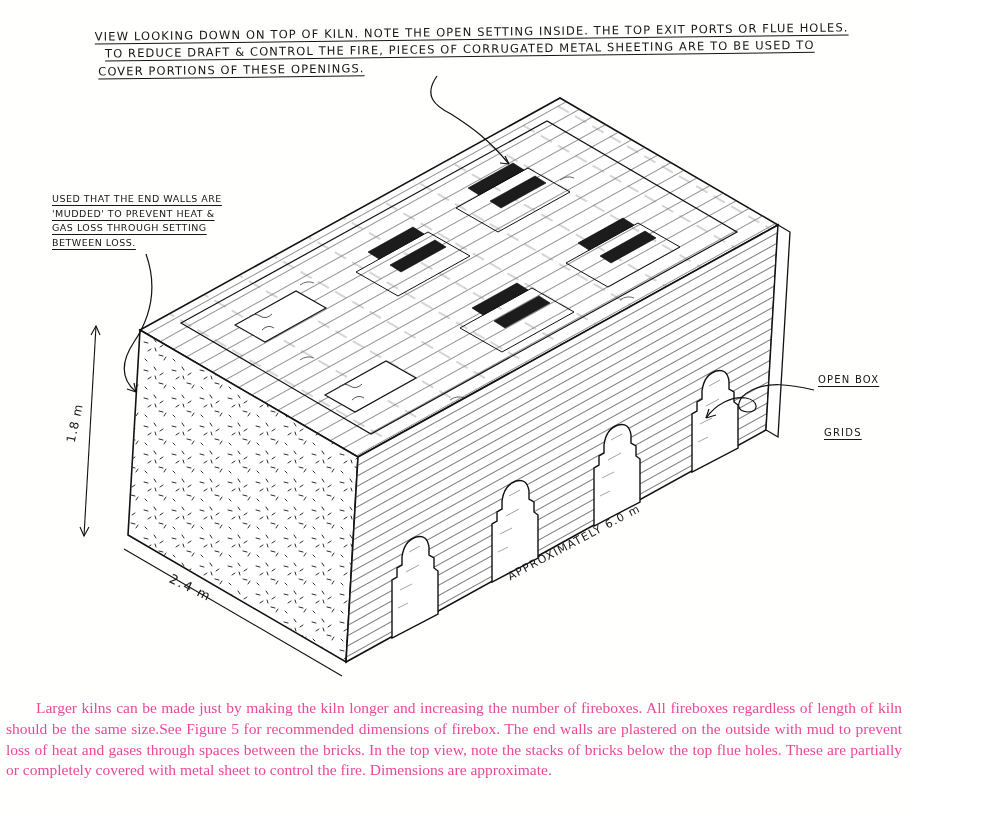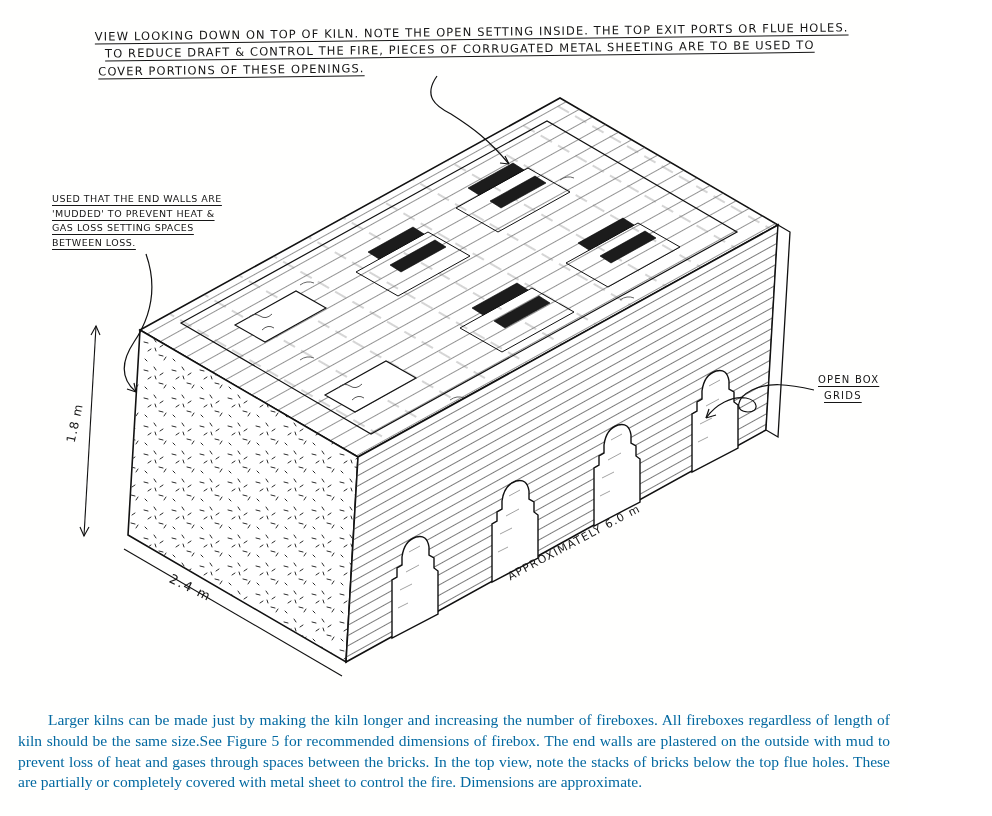--- a/index.html
+++ b/index.html
@@ -23,38 +23,38 @@
   }
   .hand span { display:block; text-decoration: underline; text-decoration-thickness: 1px; text-underline-offset: 3px; }
 
   .top-note { left:95px; top:24px; font-size:11.5px; letter-spacing:1.1px; line-height:1.5; transform:rotate(-0.7deg); }
   .top-note span:nth-child(2){ margin-left:10px; }
   .top-note span:nth-child(3){ margin-left:3px; }
 
   .left-note { left:52px; top:192px; font-size:9.5px; letter-spacing:0.5px; line-height:1.55; }
 
   .grids-note { left:818px; top:372px; font-size:10px; letter-spacing:1.2px; line-height:1.6; }
-  .grids-note span:nth-child(2){ margin-left:6px; }
+  .grids-note span:nth-child(2){ margin-left:6px;margin-top:37px; }
 
   .dim { position:absolute; font-family:"DejaVu Sans", sans-serif; color:#161616; white-space:nowrap; }
   .dim-18 { left:55px; top:416px; font-size:12px; letter-spacing:1px; transform:rotate(-78deg); }
   .dim-24 { left:168px; top:580px; font-size:13px; letter-spacing:1.5px; transform:rotate(26deg); }
   .dim-60 { left:500px; top:536px; font-size:11px; letter-spacing:1.3px; transform:rotate(-28deg); }
 
   .caption {
     position:absolute; left:0; right:0; top:668px;
     text-align:center;
     font-family:"Liberation Serif", serif;
     font-weight:bold; font-size:15.5px; color:#0d0d0d;
   }
   .body-text {
     position:absolute; left:6px; right:6px; top:698px;
-    margin:12px;
+    margin:0;
     font-family:"Liberation Serif", serif;
-    font-size:15.5px; line-height:1.34; color:#0369a1;
+    font-size:15.5px; line-height:1.34; color:#ec4899;
     text-align:justify;
     text-indent:30px;
   }
 </style>
 </head>
 <body>
 
 <div class="page">
 
   <svg width="992" height="700" viewBox="0 0 992 700">
@@ -164,21 +164,21 @@
 
   <div class="hand top-note">
     <span>VIEW LOOKING DOWN ON TOP OF KILN. NOTE THE OPEN SETTING INSIDE. THE TOP EXIT PORTS OR FLUE HOLES.</span>
     <span>TO REDUCE DRAFT &amp; CONTROL THE FIRE, PIECES OF CORRUGATED METAL SHEETING ARE TO BE USED TO</span>
     <span>COVER PORTIONS OF THESE OPENINGS.</span>
   </div>
 
   <div class="hand left-note">
     <span>USED THAT THE END WALLS ARE</span>
     <span>'MUDDED' TO PREVENT HEAT &amp;</span>
-    <span>GAS LOSS SETTING SPACES</span>
+    <span>GAS LOSS THROUGH SETTING</span>
     <span>BETWEEN LOSS.</span>
   </div>
 
   <div class="hand grids-note">
     <span>OPEN BOX</span>
     <span>GRIDS</span>
   </div>
 
   <div class="dim dim-18">1.8 m</div>
   <div class="dim dim-24">2.4 m</div>

